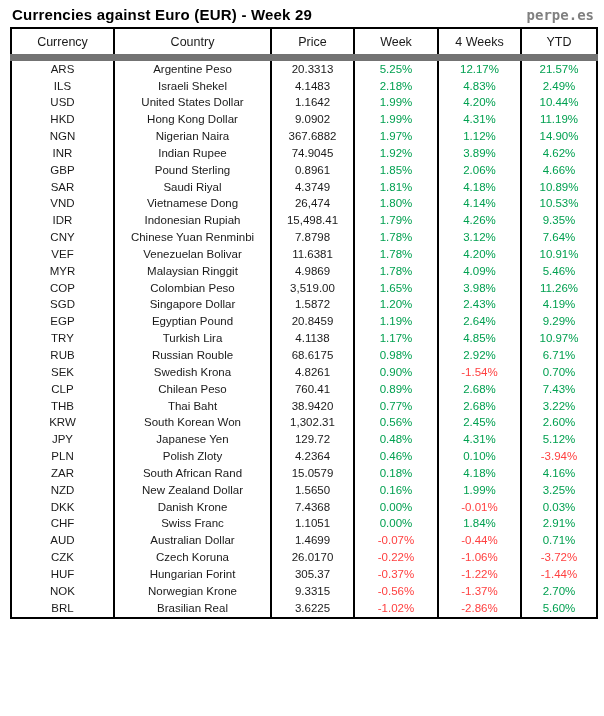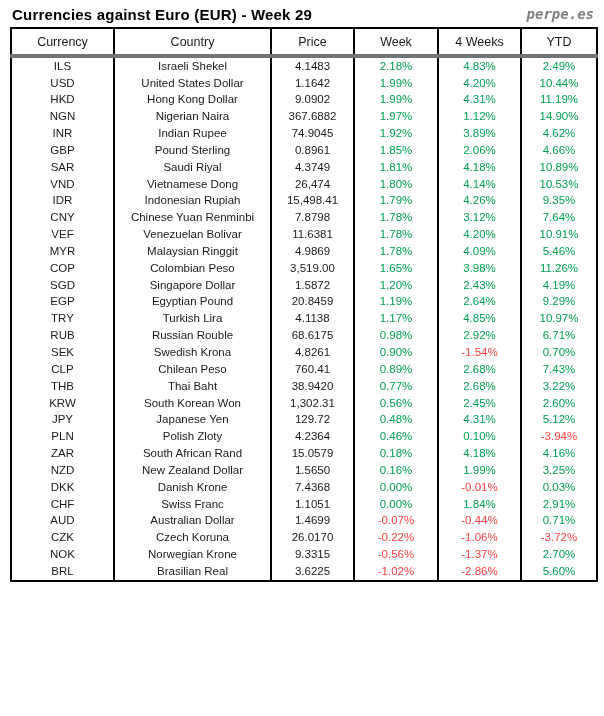--- a/index.html
+++ b/index.html
@@ -14,52 +14,51 @@
   }
   .page {
     box-sizing: border-box;
     width: 604px;
     height: 716px;
     padding: 4px 8px 0 10px;
   }
   .topbar {
     display: flex;
     justify-content: space-between;
-    align-items: flex-start;
+    align-items: center;
     padding: 2px 2px 4px 2px;
   }
   .title {
     font-weight: 700;
     font-size: 15px;
     letter-spacing: 0.2px;
     color: #000000;
   }
   .brand {
     font-family: "DejaVu Sans Mono", monospace;
-    font-style: italic;
     font-weight: 700;
     font-size: 14px;
     color: var(--brand, #808080);
   }
   table.fx {
     border-collapse: collapse;
     table-layout: fixed;
     width: 586px;
     border: 2px solid #000;
   }
   table.fx th, table.fx td {
     border-left: 2px solid #000;
     padding: 0;
     text-align: center;
     vertical-align: middle;
     white-space: nowrap;
     overflow: hidden;
   }
   table.fx thead th {
-    border-bottom: 4px solid #737373;
+    border-bottom: 7px solid #737373;
     height: 25px;
     font-weight: 400;
     font-size: 12.5px;
     color: #1a1a1a;
     margin-top: 36px;
   }
   table.fx tbody td {
     height: 16.85px;
     font-size: 11.5px;
     line-height: 1;
@@ -90,20 +89,28 @@
         <th>Currency</th>
         <th>Country</th>
         <th>Price</th>
         <th>Week</th>
         <th>4 Weeks</th>
         <th>YTD</th>
       </tr>
     </thead>
     <tbody>
         <tr>
+          <td>ARS</td>
+          <td>Argentine Peso</td>
+          <td>20.3313</td>
+          <td class="pos">5.25%</td>
+          <td class="pos">12.17%</td>
+          <td class="pos">21.57%</td>
+        </tr>
+        <tr>
           <td>ILS</td>
           <td>Israeli Shekel</td>
           <td>4.1483</td>
           <td class="pos">2.18%</td>
           <td class="pos">4.83%</td>
           <td class="pos">2.49%</td>
         </tr>
         <tr>
           <td>USD</td>
           <td>United States Dollar</td>
@@ -322,20 +329,28 @@
         </tr>
         <tr>
           <td>CZK</td>
           <td>Czech Koruna</td>
           <td>26.0170</td>
           <td class="neg">-0.22%</td>
           <td class="neg">-1.06%</td>
           <td class="neg">-3.72%</td>
         </tr>
         <tr>
+          <td>HUF</td>
+          <td>Hungarian Forint</td>
+          <td>305.37</td>
+          <td class="neg">-0.37%</td>
+          <td class="neg">-1.22%</td>
+          <td class="neg">-1.44%</td>
+        </tr>
+        <tr>
           <td>NOK</td>
           <td>Norwegian Krone</td>
           <td>9.3315</td>
           <td class="neg">-0.56%</td>
           <td class="neg">-1.37%</td>
           <td class="pos">2.70%</td>
         </tr>
         <tr>
           <td>BRL</td>
           <td>Brasilian Real</td>

